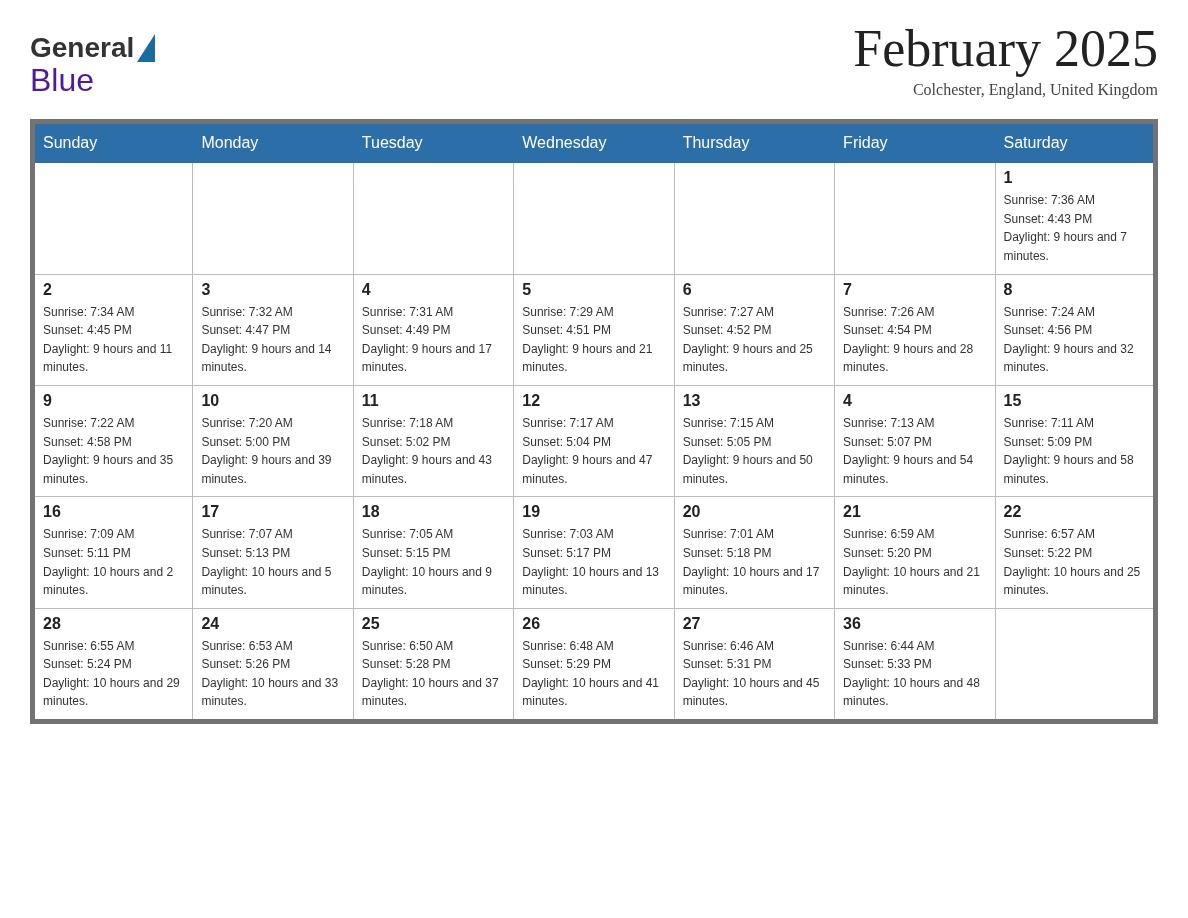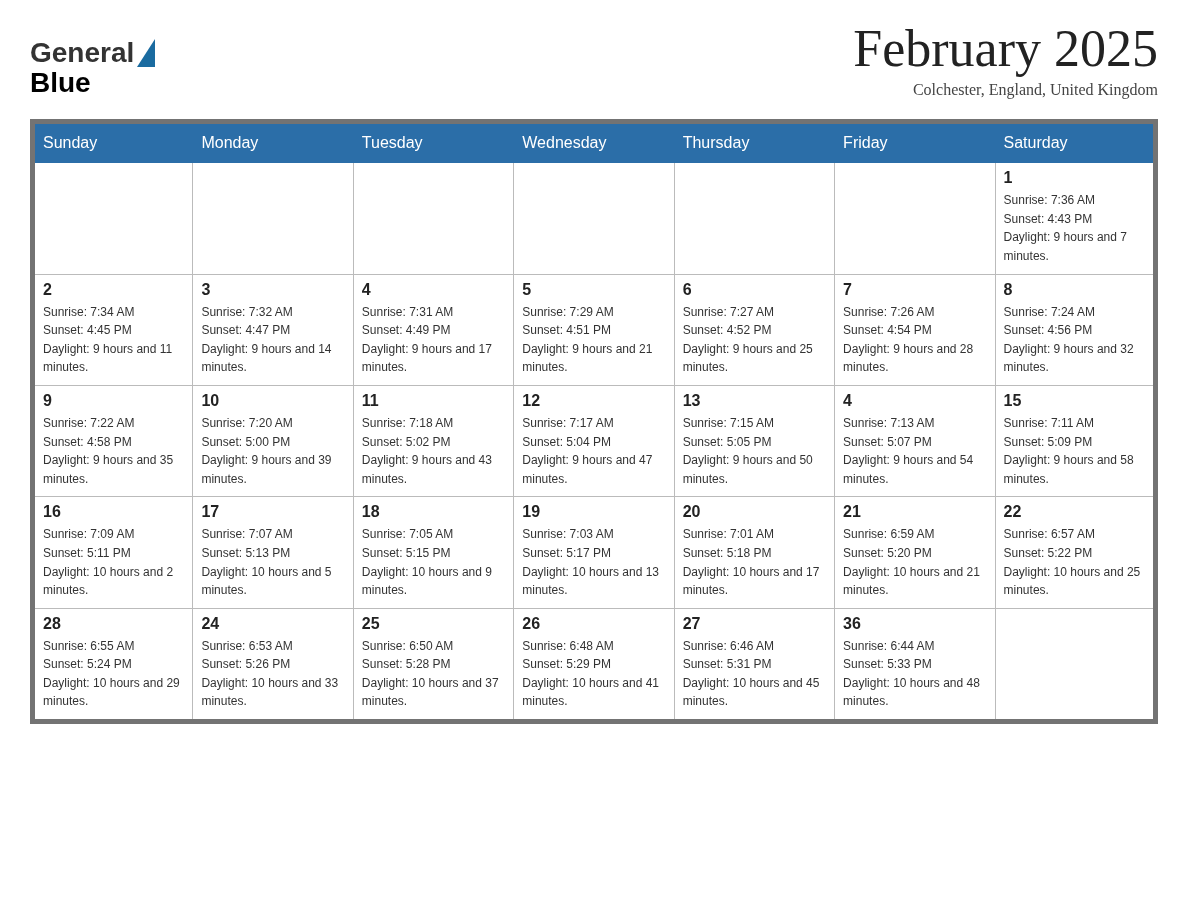--- a/index.html
+++ b/index.html
@@ -32,23 +32,23 @@
     }
     .logo-triangle {
       width: 0;
       height: 0;
       border-left: 18px solid transparent;
       border-bottom: 28px solid #1a6ba0;
       margin-left: 3px;
       margin-bottom: 0;
     }
     .logo-text-blue {
-      font-size: 28px;
-      font-weight: bold;
-      color: #000000;
+      font-size: 32px;
+      font-weight: normal;
+      color: #4c1d95;
       margin-top: -2px;
     }
     .title-block {
       text-align: right;
       font-family: Liberation Serif, serif;
     }
     .month-year {
       font-size: 52px;
       font-weight: normal;
       color: #222;

